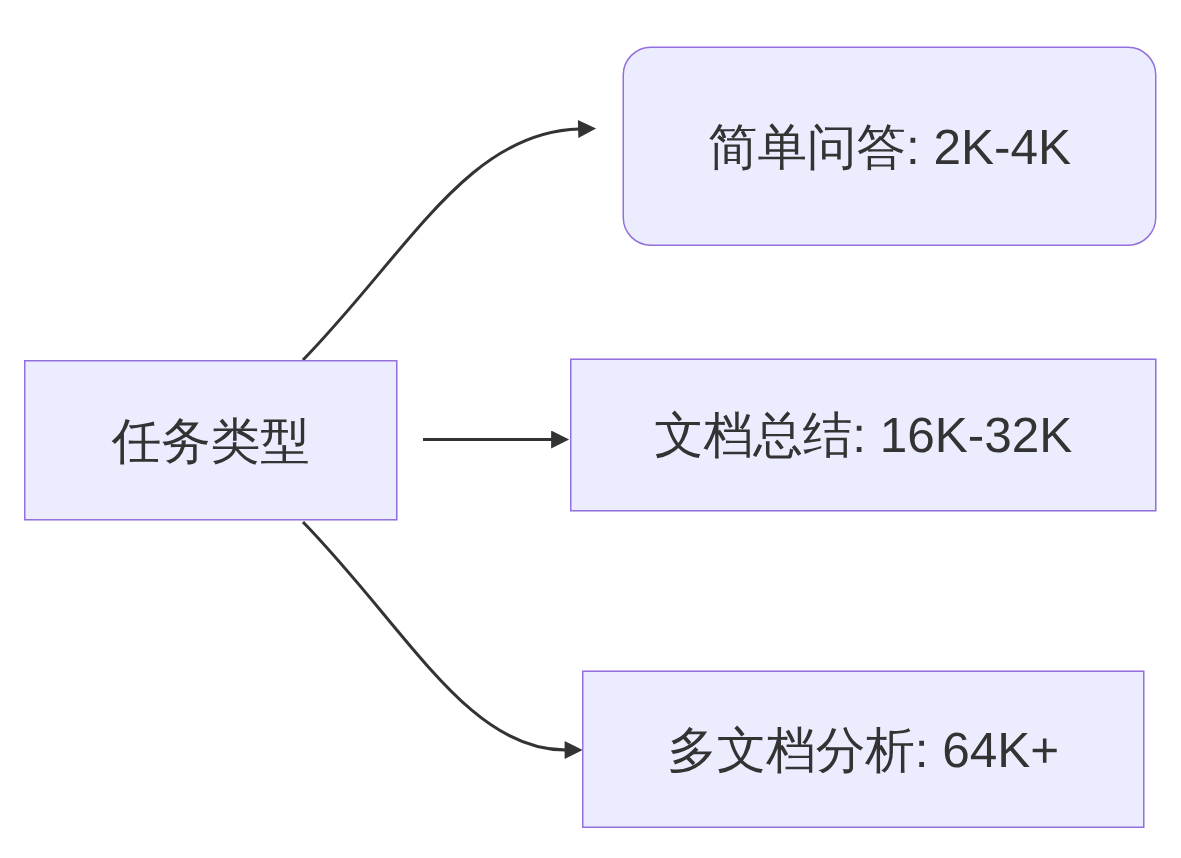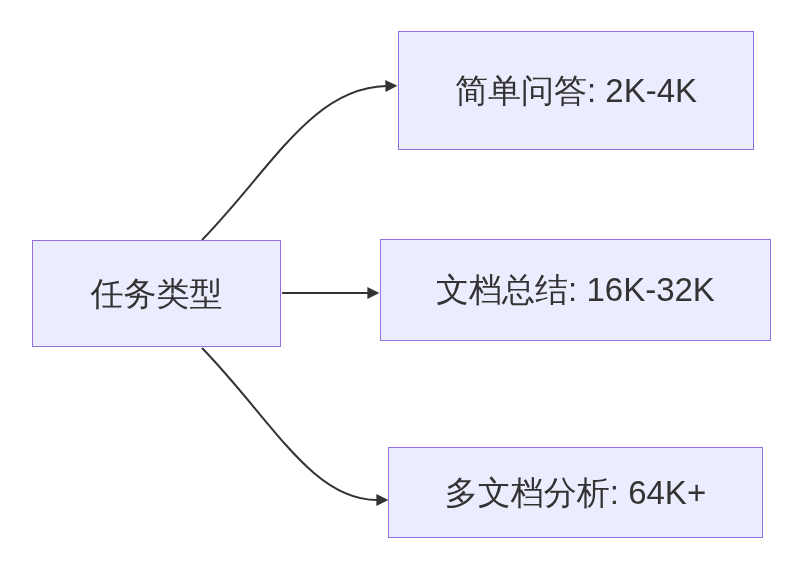--- a/index.html
+++ b/index.html
@@ -36,24 +36,24 @@
     display: flex;
     align-items: center;
     justify-content: center;
     background: var(--node-fill);
     border: 1.5px solid var(--node-border);
     color: var(--text-color);
     font-size: 33px;
     line-height: 1.2;
     white-space: nowrap;
   }
-  .node-root   { left: 32px;  top: 240px; width: 249px; height: 107px; }
-  .node-b1     { left: 398px; top: 31px;  width: 356px; height: 119px; }
+  .node-root   { left: 16px;  top: 240px; width: 249px; height: 107px; }
+  .node-b1     { left: 415px; top: 31px;  width: 356px; height: 133px; border-radius: 19px; }
   .node-b2     { left: 380px; top: 239px; width: 391px; height: 102px; }
-  .node-b3     { left: 388px; top: 447px; width: 375px; height: 91px; }
+  .node-b3     { left: 388px; top: 447px; width: 375px; height: 105px; }
 </style>
 </head>
 <body>
 
 <div class="canvas">
 
   <svg class="edges" viewBox="0 0 787 572" aria-hidden="true">
     <defs>
       <marker id="arrowhead" viewBox="0 0 10 10" markerUnits="userSpaceOnUse" markerWidth="14" markerHeight="12" refX="0.5" refY="5" orient="auto">
         <path d="M0,0 L10,5 L0,10 z" fill="#333333"></path>

